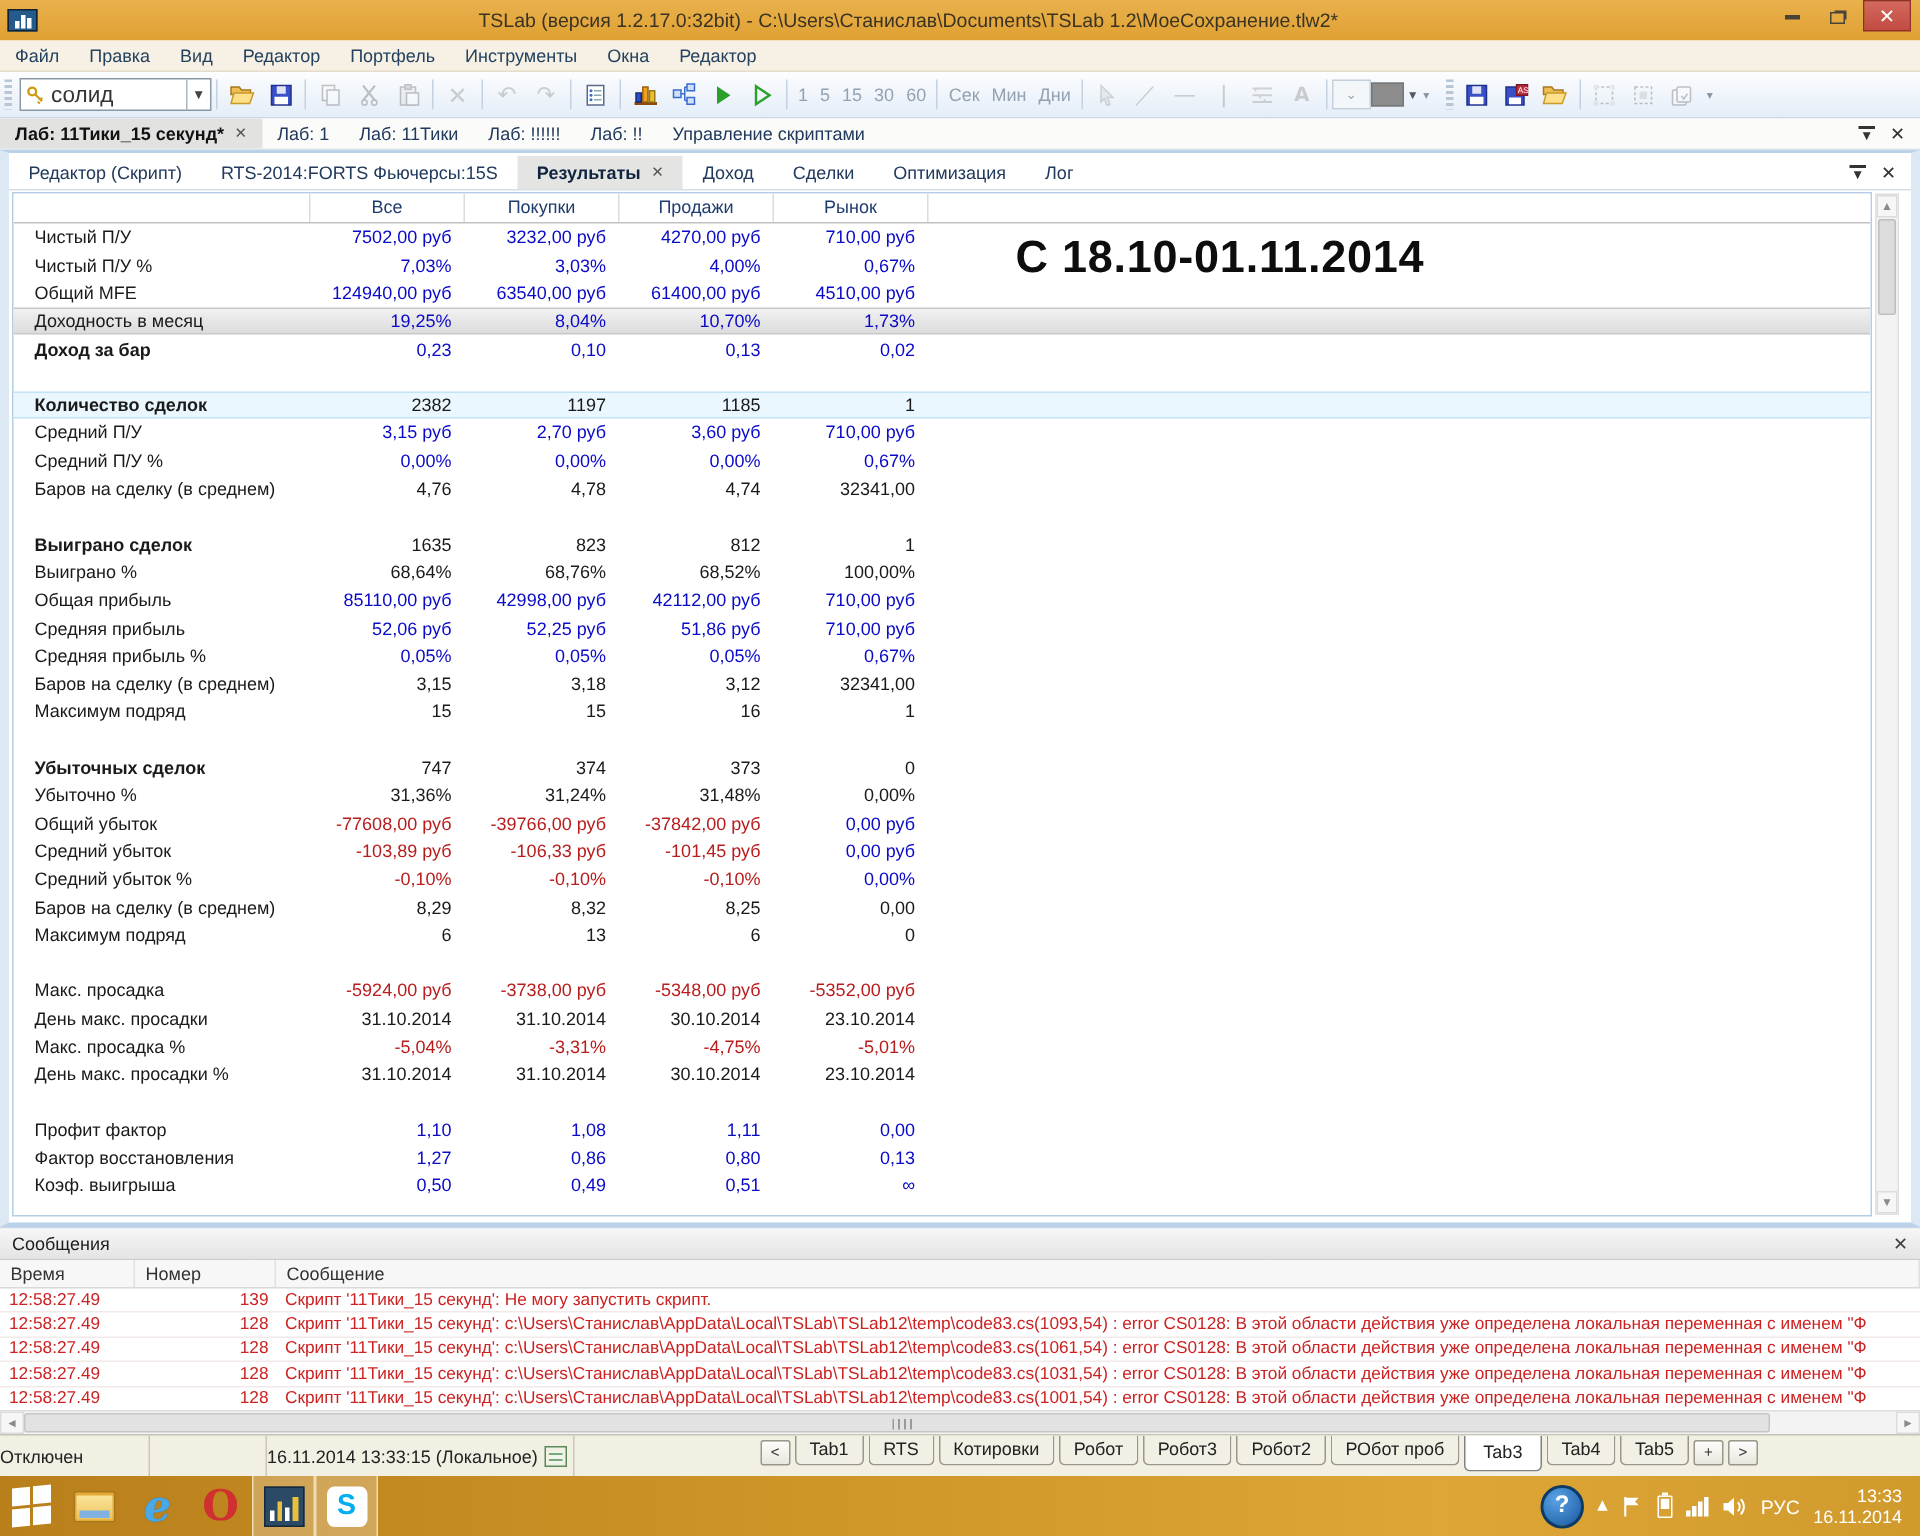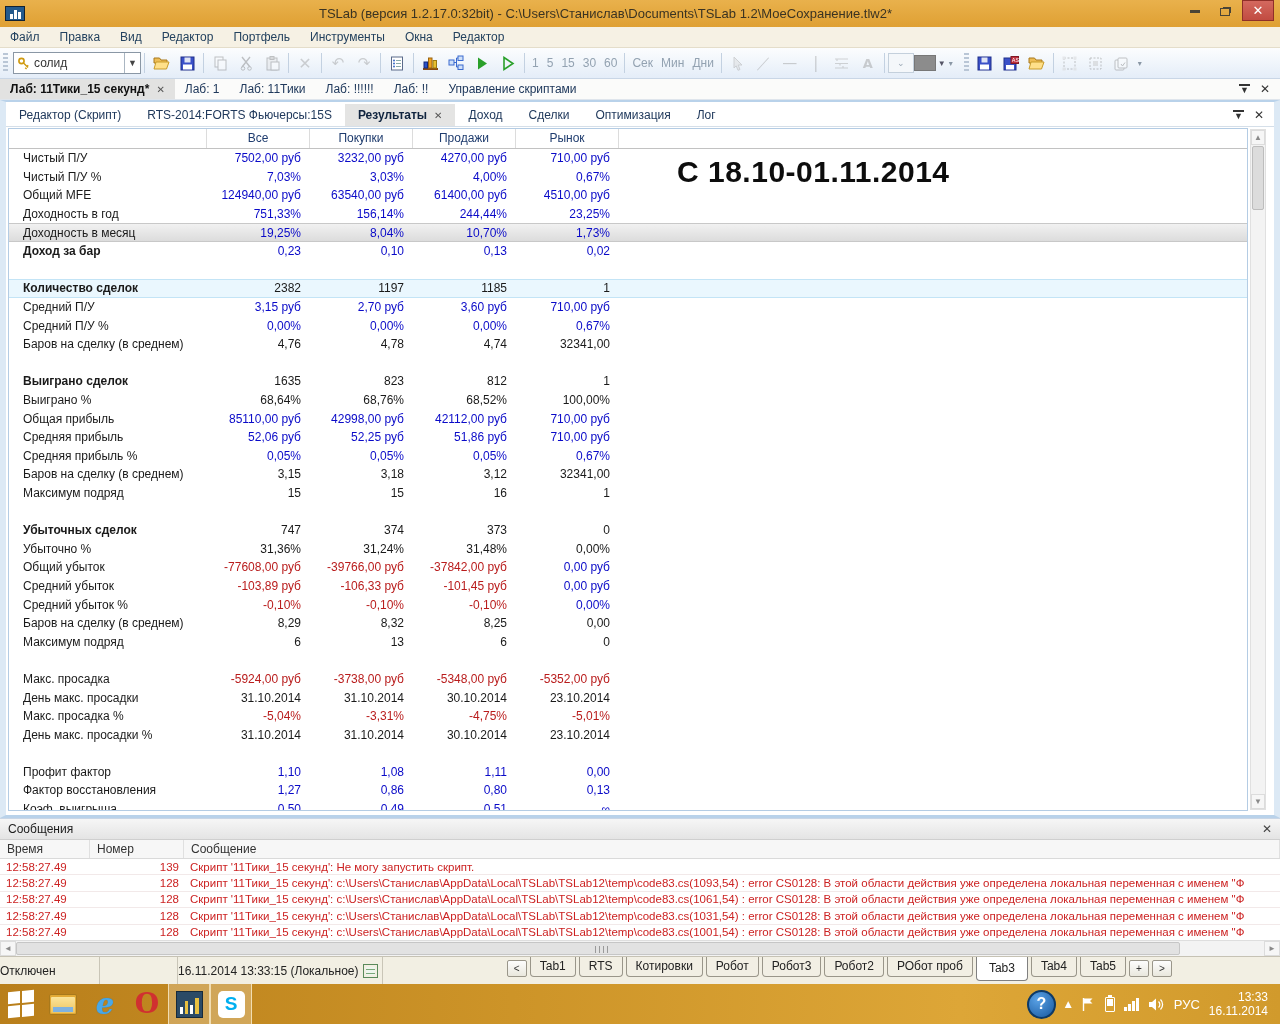--- a/index.html
+++ b/index.html
@@ -29,21 +29,21 @@
   .toolbar { position:absolute; left:0; top:48px; width:1280px; height:31px;
     background:linear-gradient(#fcfdfe,#e4edf8); border-bottom:1px solid #c9d6e6;
     display:flex; align-items:center; }
   .grip { width:5px; height:20px; margin:0 3px; background:repeating-linear-gradient(#b9c6d6 0 2px,transparent 2px 4px); }
   .tb-sep { width:1px; height:20px; background:#c3d1e1; margin:0 3px; flex:none; }
   .tb-btn { height:24px; min-width:26px; display:flex; align-items:center; justify-content:center; flex:none; border-radius:2px; }
   .tb-btn.disabled { opacity:.38; filter:grayscale(1); }
   .tb-glyph { font-family:"DejaVu Sans",sans-serif; font-size:15px; color:#7d8a98; }
   .tb-txt { color:#93a2b1; font-size:12px; padding:0 4px; flex:none; }
   .combo { width:128px; height:22px; background:#fff; border:1px solid #8a97a5; display:flex; align-items:center; margin-left:2px; }
-  .combo .ctext { flex:1; font-size:12px; color:#333; padding-left:4px; }
+  .combo .ctext { flex:1; font-size:15px; color:#333; padding-left:4px; }
   .combo .cbtn { width:16px; height:100%; border-left:1px solid #aab6c2; display:flex; align-items:center; justify-content:center; color:#444; font-size:9px; }
   .overflow { width:10px; height:22px; display:flex; flex-direction:column; align-items:center; justify-content:center; color:#8a97a5; font-size:8px; flex:none; }
   .swatch { width:22px; height:16px; background:#8c8c8c; border:1px solid #777; }
   .mini-dd { width:26px; height:20px; background:#f4f7fa; border:1px solid #c4d0dc; color:#9aa8b5; font-size:9px;
     display:flex; align-items:center; justify-content:center; }
 
   
   .labtabs { position:absolute; left:0; top:79px; width:1280px; height:21px; background:#fbfbfa;
     display:flex; align-items:stretch; border-bottom:1px solid #dfe5ec; }
   .ltab { display:flex; align-items:center; padding:0 10px; color:#20395c; white-space:nowrap; }
@@ -448,28 +448,20 @@
             <span class="tval c-b">4,00%</span>
             <span class="tval c-b">0,67%</span>
             <span></span>
           </div>
           <div class="trow">
             <span class="tlabel">Общий MFE</span>
             <span class="tval c-b">124940,00 руб</span>
             <span class="tval c-b">63540,00 руб</span>
             <span class="tval c-b">61400,00 руб</span>
             <span class="tval c-b">4510,00 руб</span>
-            <span></span>
-          </div>
-          <div class="trow">
-            <span class="tlabel">Доходность в год</span>
-            <span class="tval c-b">751,33%</span>
-            <span class="tval c-b">156,14%</span>
-            <span class="tval c-b">244,44%</span>
-            <span class="tval c-b">23,25%</span>
             <span></span>
           </div>
           <div class="trow hl-gray">
             <span class="tlabel">Доходность в месяц</span>
             <span class="tval c-b">19,25%</span>
             <span class="tval c-b">8,04%</span>
             <span class="tval c-b">10,70%</span>
             <span class="tval c-b">1,73%</span>
             <span></span>
           </div>

